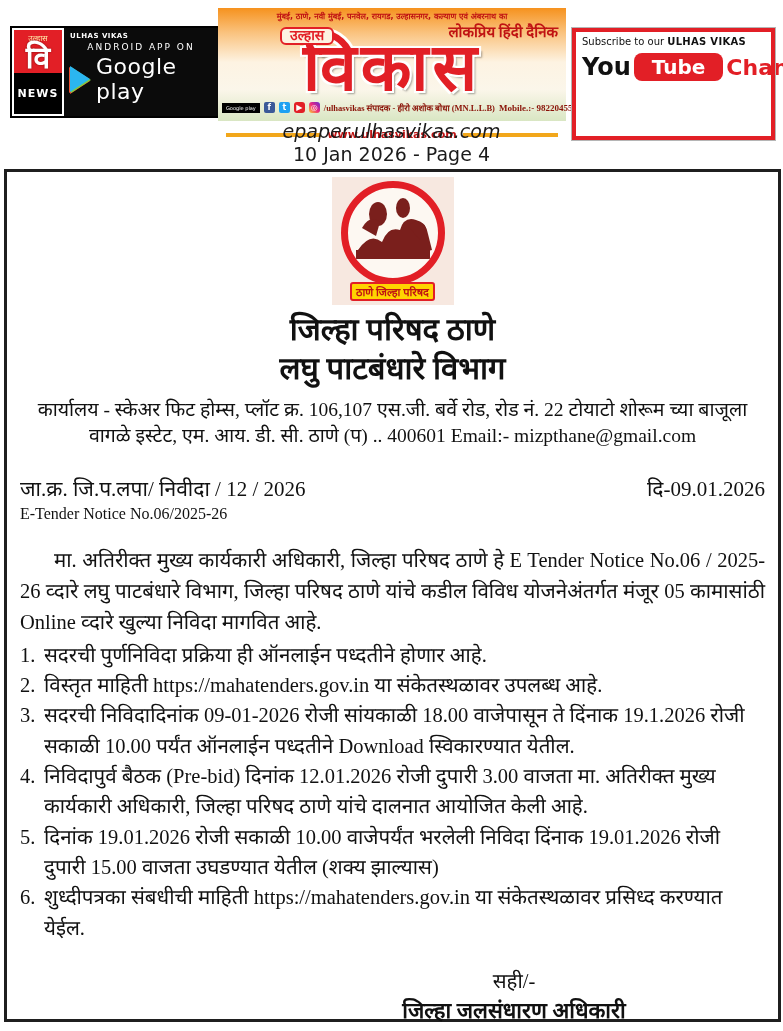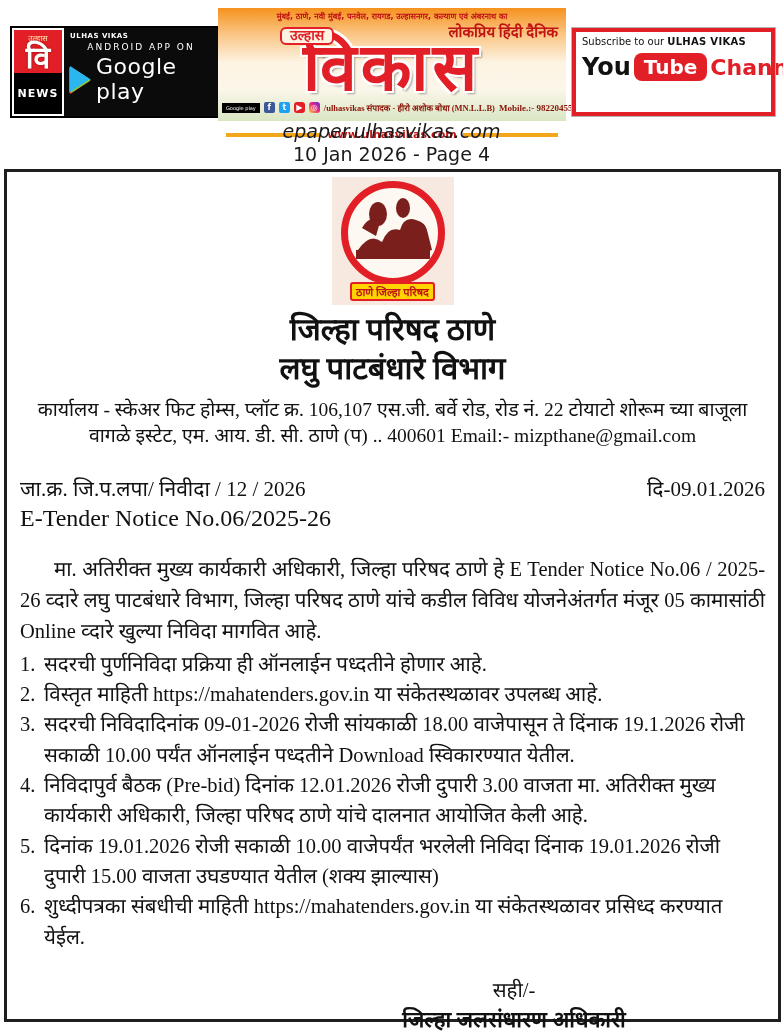--- a/index.html
+++ b/index.html
@@ -61,30 +61,30 @@
   .soc-fb { background:#3b5998; } .soc-tw { background:#1da1f2; }
   .soc-yt { background:#e21f26; border-radius:3px;} .soc-ig { background:linear-gradient(45deg,#f9ce34,#ee2a7b,#6228d7); border-radius:3px;}
   .mh-editor { font-size:8.5px; font-weight:bold; color:#8a1207; white-space:nowrap; }
   .mh-mobile { font-size:9px; font-weight:bold; color:#8a1207; margin-left:auto; white-space:nowrap; }
   .mh-webrow { display:flex; align-items:center; justify-content:center; gap:6px; margin-top:15px; }
   .mh-webbar { height:4px; width:95px; background:#f2a71b; }
   .mh-web { font-size:11px; font-weight:bold; color:#c01313; font-family:"DejaVu Sans",sans-serif; }
 
   
   .yt-badge {
-    position:absolute; left:572px; top:28px; width:203px; height:88px;
+    position:absolute; left:572px; top:28px; width:203px; height:112px;
     background:#fff; border:4px solid #e21f26; outline:1px solid #b5b5b5;
     display:flex; font-family:"DejaVu Sans",sans-serif;
   }
   .yt-left { flex:1; padding:4px 2px 2px 6px; }
   .yt-sub-row { font-size:10px; color:#111; white-space:nowrap; }
   .yt-sub-brand { font-weight:bold; letter-spacing:.3px; }
   .yt-row { display:flex; align-items:center; gap:3px; margin-top:6px; }
   .yt-you { font-size:24px; font-weight:bold; color:#111; }
-  .yt-tube { background:#e21f26; color:#fff; font-size:20px; font-weight:bold; border-radius:8px; padding:2px 10px; }
+  .yt-tube { background:#e21f26; color:#fff; font-size:20px; font-weight:bold; border-radius:8px; padding:2px 18px; }
   .yt-channel { font-size:22px; font-weight:bold; color:#e21f26; }
 
   
   .epaper-url, .epaper-date {
     position:absolute; left:0; width:100%; text-align:center;
     font-family:"DejaVu Sans",sans-serif; font-size:19px; color:#1a1a1a;
   }
   .epaper-url { top:120px;font-style:italic; }
   .epaper-date { top:143px; }
 
@@ -105,21 +105,21 @@
   }
   .emblem-banner {
     position:relative; z-index:2; margin-bottom:4px;
     background:#ffd400; border:2px solid #e21f26; border-radius:3px;
     color:#c01313; font-size:11px; font-weight:bold; padding:0 4px; white-space:nowrap;
   }
   .org-title { text-align:center; font-size:31px; font-weight:bold; margin-top:6px; line-height:1.25; }
   .dept-title { text-align:center; font-size:31px; font-weight:bold; line-height:1.25; }
   .addr { text-align:center; font-size:19.5px; line-height:1.38; margin-top:8px; }
   .ref-row { display:flex; justify-content:space-between; font-size:21px; margin-top:24px; }
-  .tender-no { font-size:24px; margin-top:3px; }
+  .tender-no { font-size:16px; margin-top:3px; }
   .intro { font-size:20.5px; line-height:1.5; margin-top:22px; text-align:justify; text-indent:34px; }
   .items { margin-top:2px; }
   .item { display:flex; font-size:20.5px; line-height:1.48; }
   .item-num { flex:0 0 24px; }
   .item-text { flex:1; text-align:left; }
   .sig-block { margin-left:348px; width:292px; text-align:center; margin-top:24px; font-size:20.5px; line-height:1.4; }
   .sig-officer { font-weight:bold; font-size:22px; }
 </style>
 </head>
 <body>

